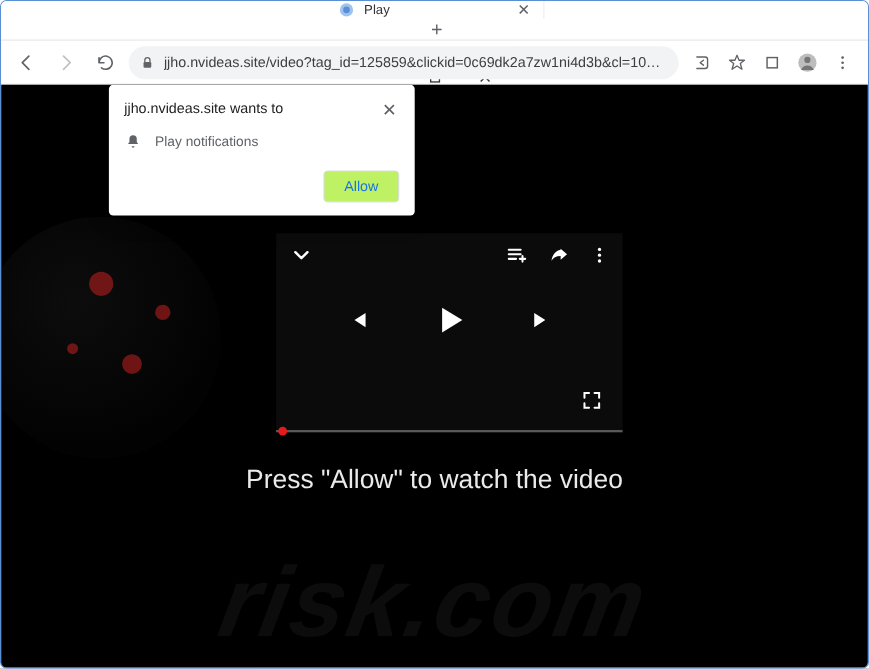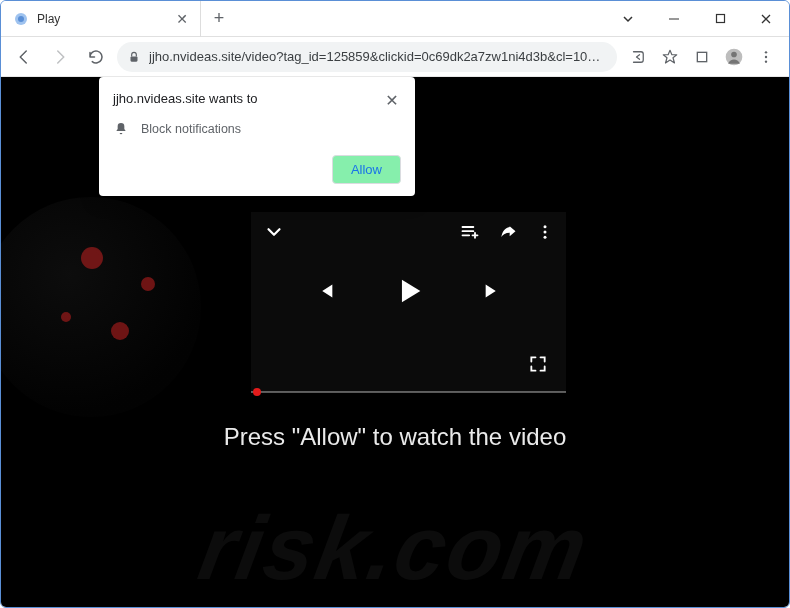--- a/index.html
+++ b/index.html
@@ -20,20 +20,21 @@
     position: relative;
     background: #fff;
   }
   
   .titlebar {
     height: 36px;
     display: flex;
     align-items: center;
     background: #fff;
     border-bottom: 1px solid #e0e0e0;
+    flex-direction: column;
   }
   .tab {
     display: flex;
     align-items: center;
     gap: 8px;
     height: 36px;
     padding: 0 10px 0 12px;
     min-width: 200px;
     border-right: 1px solid #ddd;
     border-top-left-radius: 6px;
@@ -104,37 +105,37 @@
     pointer-events:none;
   }
   .wm-text1 { left:330px; top:170px; font-size:110px; transform: skewX(-10deg);}
   .wm-text2 { left:200px; top:420px; font-size:90px; transform: skewX(-10deg); color: rgba(100,100,100,0.12);}
 
   
   .perm-popup {
     position:absolute;
     left:98px;
     top:0;
-    width:316px;
+    width:278px;
     background:#fff;
     border-radius:4px;
     box-shadow: 0 4px 18px rgba(0,0,0,0.35);
     padding:14px 14px 12px 14px;
     z-index:50;
   }
   .perm-header { display:flex; align-items:flex-start; }
   .perm-title { font-size:13px; color:#202124; flex:1; }
   .perm-close { color:#5f6368; cursor:pointer; width:18px; height:18px; display:flex; align-items:center; justify-content:center; font-size:16px;}
   .perm-row { display:flex; align-items:center; gap:12px; margin-top:12px; }
   .perm-row .bell { color:#5f6368; }
   .perm-row .label { font-size:12.5px; color:#5f6368; }
   .perm-actions { display:flex; justify-content:flex-end; gap:10px; margin-top:18px; }
   .perm-btn {
     border:1px solid #dadce0;
-    background:#86efac;
+    background:#bef264;
     color:#1a73e8;
     font-size:13px;
     padding:6px 18px;
     border-radius:4px;
     cursor:pointer;
   }
 
   
   .player {
     position:absolute;
@@ -310,21 +311,21 @@
         <div class="perm-title">jjho.nvideas.site wants to</div>
         <div class="perm-close">✕</div>
       </div>
       <div class="perm-row">
         <span class="bell">
           <svg width="16" height="16" viewBox="0 0 24 24">
               <path d="M12 3a5 5 0 0 0-5 5v4l-2 3h14l-2-3V8a5 5 0 0 0-5-5z" fill="#5f6368"></path>
               <path d="M10 18a2 2 0 0 0 4 0" fill="#5f6368"></path>
             </svg>
         </span>
-        <span class="label">Block notifications</span>
+        <span class="label">Play notifications</span>
       </div>
       <div class="perm-actions">
         <button class="perm-btn">Allow</button>
       </div>
     </div>
 
     <div class="player">
       <div class="player-top">
         <div class="left">
           <span class="picon">

